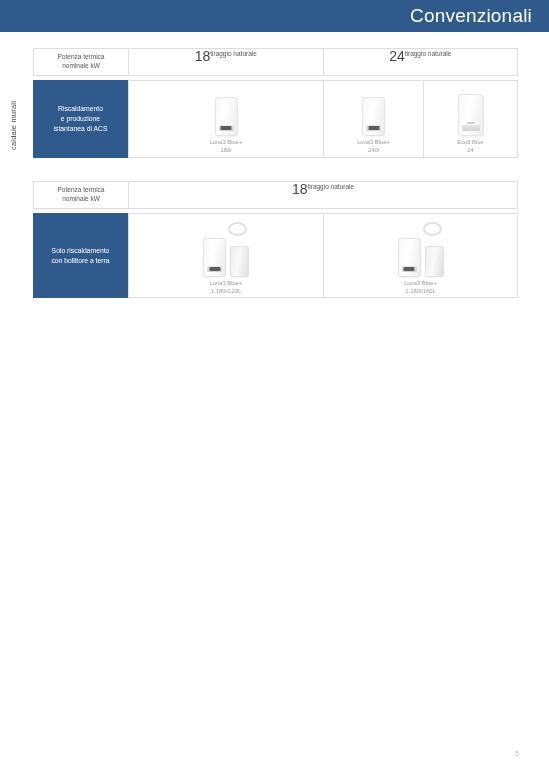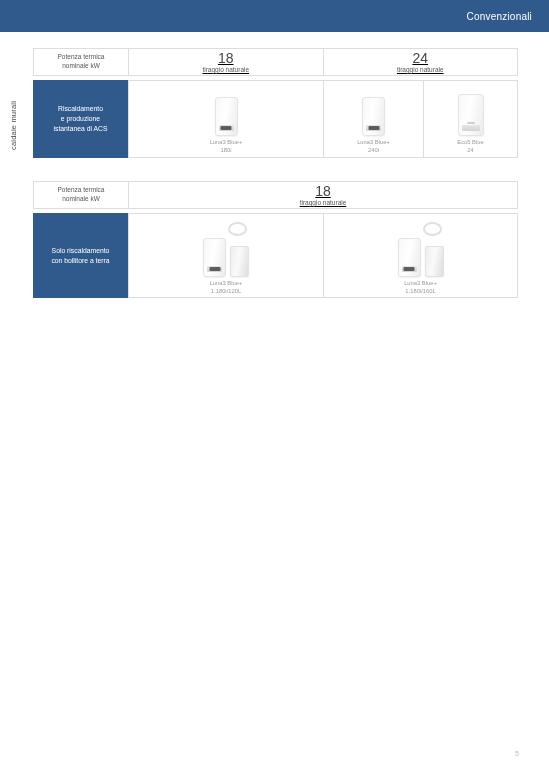--- a/index.html
+++ b/index.html
@@ -23,21 +23,21 @@
     top: 0;
     width: 549px;
     height: 32px;
     background: #315a8c;
     display: flex;
     align-items: center;
     justify-content: flex-end;
   }
   .header-title {
     color: #ffffff;
-    font-size: 10px;
+    font-size: 19px;
     letter-spacing: 0.2px;
     padding-right: 17px;
     font-weight: 400;
   }
 
   
   .side-label-wrap {
     position: absolute;
     left: 6px;
     top: 83px;
@@ -78,25 +78,23 @@
     justify-content: center;
     font-size: 6.5px;
     color: #555555;
     line-height: 1.35;
     text-align: center;
   }
   .spec-value {
     flex: 1;
     box-sizing: border-box;
     display: flex;
-    flex-direction: column;
-    align-items: center;
+    flex-direction: row;
     justify-content: center;
     border-right: 1px solid #dddddd;
-    text-decoration: underline;
   }
   .spec-value:last-child {
     border-right: none;
   }
   .spec-value .kw {
     font-size: 14px;
     color: #444444;
     line-height: 1;
     font-weight: 400;
   }

